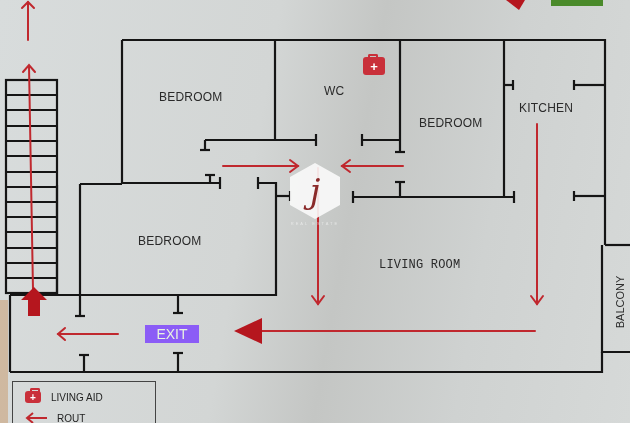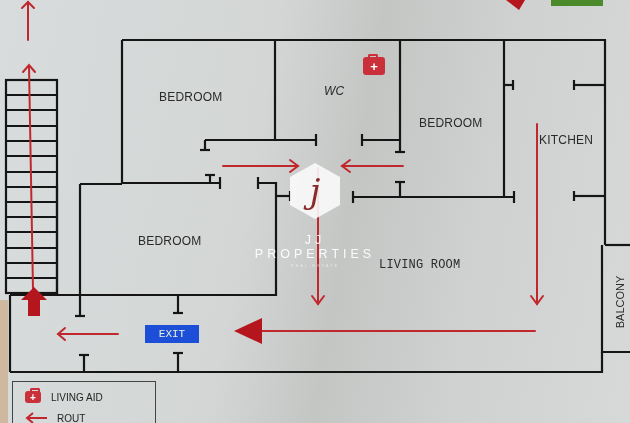--- a/index.html
+++ b/index.html
@@ -4,21 +4,21 @@
   <style>
     html, body { margin:0; padding:0; }
     body {
       width:630px; height:423px; overflow:hidden; position:relative;
       background: linear-gradient(100deg, #d8dcdc 0%, #d3d6d5 40%, #c4c6c4 55%, #cfd2d1 75%, #d6d9d8 100%);
       font-family: "Liberation Sans", sans-serif;
     }
     .edge-left { position:absolute; left:0; top:300px; width:8px; height:123px; background:#c9a27a; opacity:0.6; }
     svg.plan { position:absolute; left:0; top:0; }
     .label { position:absolute; color:#2a2a2a; font-size:12px; letter-spacing:0.2px; white-space:nowrap; }
-    .exit-sign { position:absolute; background:#1d4ed8; color:#e8f2e0; font-size:11px; display:flex; align-items:center; justify-content:center;font-family:Liberation Mono, monospace; }
+    .exit-sign { position:absolute; background:#8b5cf6; color:#e8f2e0; font-size:14px; display:flex; align-items:center; justify-content:center; }
     .balcony { position:absolute; left:608px; top:262px; width:24px; height:80px; display:flex; align-items:center; justify-content:center; }
     .balcony span { transform:rotate(-90deg); font-size:11px; color:#2a2a2a; white-space:nowrap; }
     .watermark { position:absolute; left:245px; top:163px; width:140px; text-align:center; }
     .wm-hex { width:50px; height:56px; margin:0 auto; background:rgba(250,250,250,0.9);
       clip-path: polygon(50% 0, 100% 25%, 100% 75%, 50% 100%, 0 75%, 0 25%);
       display:flex; align-items:center; justify-content:center; color:#8a2a2a; font-family:"DejaVu Serif", serif; font-style:italic; font-size:34px; }
     .wm-title { color:rgba(255,255,255,0.92); font-size:12.5px; letter-spacing:4px; margin-top:14px; }
     .wm-sub { color:rgba(255,255,255,0.55); font-size:4px; letter-spacing:2px; margin-top:2px; }
     .legend { position:absolute; left:12px; top:381px; width:142px; height:50px; border:1px solid #444; }
     .legend-row { position:absolute; left:12px; display:flex; align-items:center; gap:10px; font-size:10px; color:#222; }
@@ -124,36 +124,35 @@
   </g>
   <g fill="#b5161e">
     <polygon points="234,331 262,318 262,344"></polygon>
     <polygon points="34,287 47,300 40,300 40,316 28,316 28,300 21,300"></polygon>
     <polygon points="506,0 525,0 519,10"></polygon>
   </g>
   <rect x="551" y="-6" width="52" height="12" fill="#4a8a2a"></rect>
 </svg>
 
 <span class="label" style="left:159px;top:90px;">BEDROOM</span>
-<span class="label" style="left:324px;top:84px;font-style:italic;">WC</span>
+<span class="label" style="left:324px;top:84px;">WC</span>
 <span class="label" style="left:419px;top:116px;">BEDROOM</span>
-<span class="label" style="left:539px;top:101px;margin-top:32px;">KITCHEN</span>
+<span class="label" style="left:519px;top:101px;">KITCHEN</span>
 <span class="label" style="left:138px;top:234px;">BEDROOM</span>
 <span class="label" style="left:379px;top:258px;font-family:Liberation Mono, monospace;">LIVING ROOM</span>
 <div class="balcony">
     <span>BALCONY</span>
   </div>
 
 <div class="aid-icon" style="left:363px;top:57px;width:22px;height:18px;">+</div>
 
 <div class="exit-sign" style="left:145px;top:325px;width:54px;height:18px;">EXIT</div>
 
 <div class="watermark">
   <div class="wm-hex">j</div>
-  <div class="wm-title">JJ PROPERTIES</div>
   <div class="wm-sub">REAL ESTATE</div>
 </div>
 
 <div class="legend">
   <div class="legend-row" style="top:9px;">
     <span class="aid-icon" style="position:relative;width:16px;height:12px;font-size:10px;">+</span>
     <span>LIVING AID</span>
   </div>
   <div class="legend-row" style="top:30px;">
     <svg width="22" height="12">

